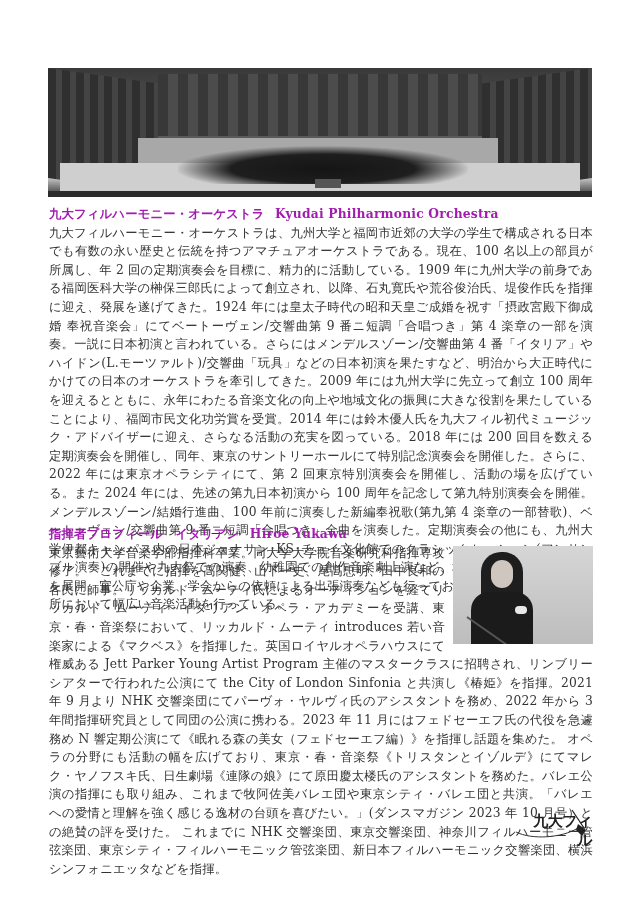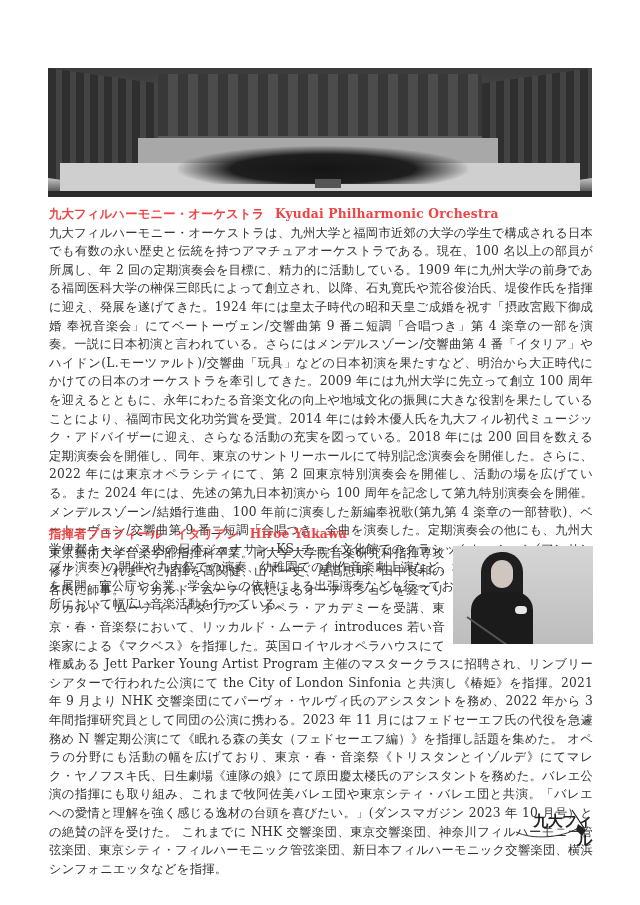--- a/index.html
+++ b/index.html
@@ -15,21 +15,21 @@
   .photo-main .side-r { position:absolute; right:0; top:0; width:110px; height:110px;
     background:repeating-linear-gradient(90deg,#2f2f2f 0 8px,#444 8px 14px); transform:skewY(-8deg); transform-origin:right top; }
   .photo-main .stage { position:absolute; left:12px; top:95px; width:520px; height:28px; background:#cfcfcf; }
   .photo-main .riser { position:absolute; left:90px; top:70px; width:360px; height:26px; background:#a8a8a8; }
   .photo-main .orch { position:absolute; left:130px; top:78px; width:290px; height:38px;
     background:radial-gradient(ellipse at 50% 60%,#151515 0%,#1e1e1e 45%,rgba(40,40,40,0.0) 72%); }
   .photo-main .podium { position:absolute; left:267px; top:111px; width:26px; height:9px; background:#555; }
   .photo-main .front { position:absolute; left:0; bottom:0; width:100%; height:6px; background:#2b2b2b; }
 
   .text-block { position:absolute; left:49px; width:544px; font-size:12.3px; line-height:18.6px; letter-spacing:0.2px; text-align:justify; }
-  .heading { font-weight:bold; color:#ef4444; font-size:12.3px; line-height:18.6px; }
+  .heading { font-weight:bold; color:#a21caf; font-size:12.3px; line-height:18.6px; }
   .para { margin:0; color:#333; }
 
   .orchestra { top:205px; }
   .conductor { top:525px; }
   .conductor .para-wrap { position:relative; }
   .portrait { float:right; width:140px; height:98px; margin:2px 0 6px 8px;
     background:linear-gradient(180deg,#d6d6d6 0%,#bdbdbd 100%); position:relative; overflow:hidden; }
   .portrait .hair { position:absolute; left:28px; top:6px; width:42px; height:52px; border-radius:20px 20px 8px 8px; background:#1e1e1e; }
   .portrait .face { position:absolute; left:38px; top:14px; width:22px; height:28px; border-radius:11px; background:#cfc6bf; }
   .portrait .body { position:absolute; left:18px; top:46px; width:62px; height:56px; border-radius:18px 18px 0 0; background:#1b1b1b; }

